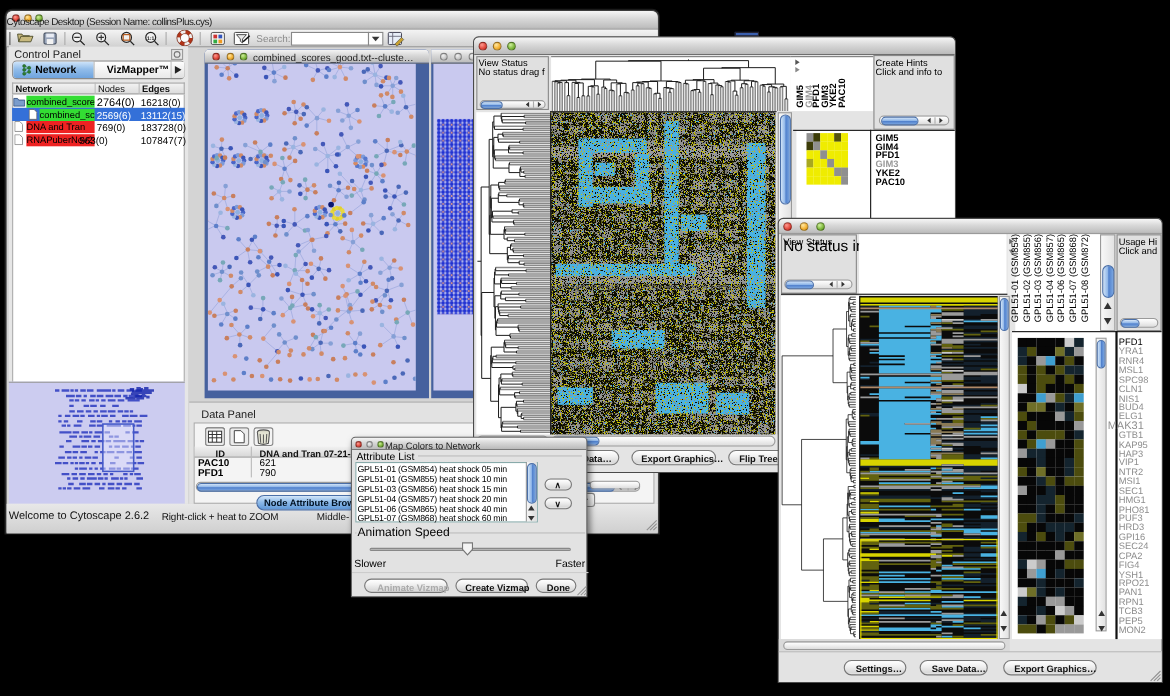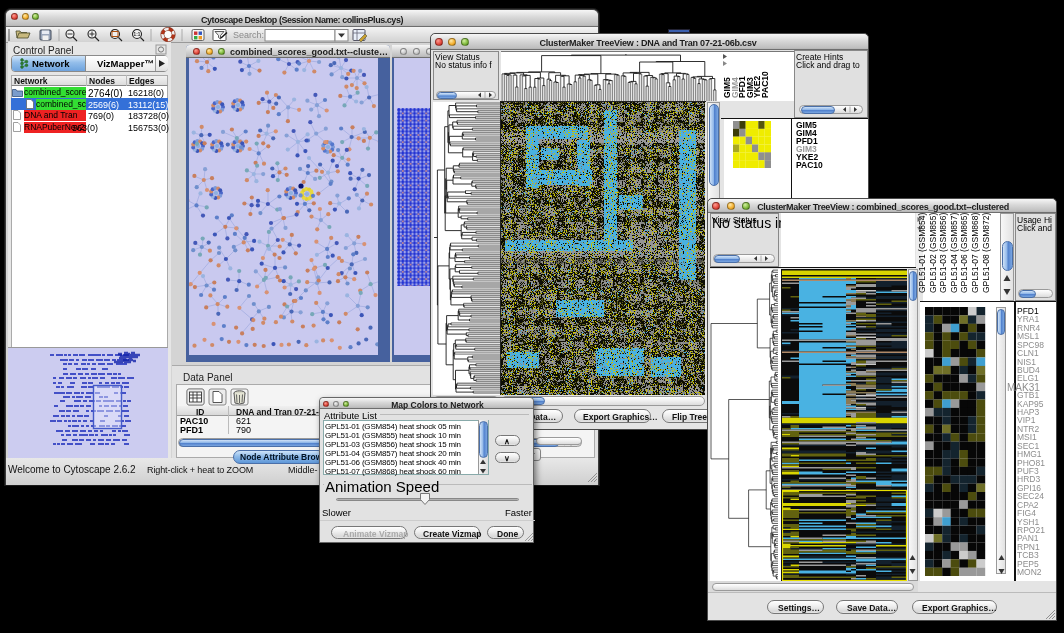--- a/index.html
+++ b/index.html
@@ -1,17 +1,17 @@
 <!DOCTYPE html>
 <html><head><meta charset="utf-8"><style>
 *{margin:0;padding:0;box-sizing:border-box}
 html,body{width:1064px;height:633px;background:#000;font-family:"Liberation Sans",sans-serif;overflow:hidden}
 .a{position:absolute}
 .tb{background:linear-gradient(#f6f6f6,#d8d8d8 45%,#bfbfbf 92%,#b3b3b3);border-bottom:1px solid #6e6e6e}
-.ttl{font-weight:bold;color:#1c1c1c;text-align:center;white-space:nowrap}
+.ttl{font-weight:normal;color:#1c1c1c;white-space:nowrap}
 .lt{border-radius:50%;width:8px;height:8px;border:1px solid rgba(0,0,0,.35)}
 .lr{background:radial-gradient(circle at 35% 30%,#ff9c92,#e1483c 60%,#b2231a)}
 .ly{background:radial-gradient(circle at 35% 30%,#ffe9a8,#f4b02e 60%,#c8851a)}
 .lg{background:radial-gradient(circle at 35% 30%,#d2f0a0,#7fb93c 60%,#538c1d)}
 .lx{background:radial-gradient(circle at 35% 30%,#f2f2f2,#c9c9c9 60%,#a8a8a8)}
 .btn{background:linear-gradient(#ffffff,#f0f0f0 40%,#d9d9d9 85%,#e6e6e6);border:1px solid #777;border-radius:999px;font-weight:bold;color:#111;text-align:center;white-space:nowrap}
 .sbh{background:linear-gradient(#ffffff,#efefef 50%,#dcdcdc);border:1px solid #9a9a9a;border-radius:999px}
 .pill{background:linear-gradient(#cfe2f7,#8fb6e8 45%,#5181cd 55%,#7aa6e0);border:1px solid #4a6fa8;border-radius:999px}
 .pillv{background:linear-gradient(90deg,#cfe2f7,#8fb6e8 45%,#5181cd 55%,#7aa6e0);border:1px solid #4a6fa8;border-radius:999px}
 .t9{font-size:9px;color:#000}
@@ -108,21 +108,21 @@
     </g>
   </svg>
 <div class="a" style="left:32px;top:58px;font-size:9.5px;color:#000;white-space:nowrap;font-weight:bold">Network</div>
 <div class="a" style="left:97px;top:58px;font-size:9.5px;color:#000;white-space:nowrap;font-weight:bold">VizMapper™</div>
 <div class="a" style="left:155px;top:56px;width:13px;height:15px;background:linear-gradient(#fff,#e0e0e0);border-left:1px solid #999;border-radius:0 3px 3px 0"></div>
 <svg class="a" style="left:157px;top:59px" width="9" height="9" viewBox="0 0 9 9">
     <path d="M2 1 L8 4.5 L2 8 Z" fill="#222"></path>
   </svg>
 <div class="a" style="left:11px;top:75px;width:157px;height:11px;background:linear-gradient(#f2f2f2,#dcdcdc);border:1px solid #aaa;border-bottom:1px solid #888"></div>
 <div class="a" style="left:14px;top:76px;font-size:8.5px;color:#111;white-space:nowrap;font-weight:bold">Network</div>
-<div class="a" style="left:89px;top:76px;font-size:8.5px;color:#111;white-space:nowrap;font-weight:bold">Nodes</div>
+<div class="a" style="left:89px;top:76px;font-size:8.5px;color:#111;white-space:nowrap;font-weight:normal">Nodes</div>
 <div class="a" style="left:129px;top:76px;font-size:8.5px;color:#111;white-space:nowrap;font-weight:bold">Edges</div>
 <div class="a" style="left:86px;top:75px;width:1px;height:58px;background:#bbb"></div>
 <div class="a" style="left:126px;top:75px;width:1px;height:58px;background:#bbb"></div>
 <div class="a" style="left:11px;top:86px;width:157px;height:261px;background:#fff;border-left:1px solid #aaa;border-right:1px solid #aaa"></div>
 <div class="a" style="left:24px;top:87px;width:62px;height:11px;background:#33dd33;overflow:hidden;font-size:8.5px;color:#000;line-height:11px">combined_scores_</div>
 <svg class="a" style="left:12px;top:88px" width="11" height="9" viewBox="0 0 11 9">
     <path d="M0.5 1.5 L4 1.5 L5 3 L10.5 3 L10.5 8.5 L0.5 8.5 Z" fill="#7a9ccc" stroke="#33517e" stroke-width="0.8"></path>
   </svg>
 <div class="a" style="left:88px;top:88px;font-size:10px;color:#000;white-space:nowrap">2764(0)</div>
 <div class="a" style="left:128px;top:88px;font-size:9px;color:#000;white-space:nowrap">16218(0)</div>
@@ -137,21 +137,21 @@
 <svg class="a" style="left:13px;top:110px" width="8" height="10" viewBox="0 0 8 10">
     <path d="M0.5 0.5 L5 0.5 L7.5 3 L7.5 9.5 L0.5 9.5 Z" fill="#fff" stroke="#888" stroke-width="0.8"></path>
   </svg>
 <div class="a" style="left:88px;top:111px;font-size:9px;color:#000;white-space:nowrap">769(0)</div>
 <div class="a" style="left:128px;top:111px;font-size:9px;color:#000;white-space:nowrap">183728(0)</div>
 <div class="a" style="left:24px;top:122px;width:62px;height:11px;background:#ee2222;overflow:hidden;font-size:8.5px;color:#000;line-height:11px">RNAPuberNov2+!</div>
 <svg class="a" style="left:13px;top:122px" width="8" height="10" viewBox="0 0 8 10">
     <path d="M0.5 0.5 L5 0.5 L7.5 3 L7.5 9.5 L0.5 9.5 Z" fill="#fff" stroke="#888" stroke-width="0.8"></path>
   </svg>
 <div class="a" style="left:72px;top:123px;font-size:9px;color:#000;white-space:nowrap">563(0)</div>
-<div class="a" style="left:128px;top:123px;font-size:9px;color:#000;white-space:nowrap">156753(0)</div>
+<div class="a" style="left:128px;top:123px;font-size:9px;color:#000;white-space:nowrap">107847(7)</div>
 <div class="a" style="left:8px;top:347px;width:160px;height:111px;background:#ccccf0;border-top:1px solid #999"></div>
 <svg class="a" style="left:8px;top:347px" width="160" height="111" viewBox="0 0 160 111">
     <path d="M42 8h4M48 8h7M56 8h3M60 8h3M65 8h5M71 8h6M80 8h6M86 8h7M94 8h3M99 8h6M107 8h7M115 8h6M52 13h4M56 13h4M61 13h5M68 13h3M74 13h5M80 13h6M88 13h7M96 13h6M104 13h4M109 13h4M115 13h6M55 17h4M60 17h4M66 17h4M73 17h5M79 17h3M84 17h4M90 17h7M99 17h6M108 17h6M114 17h5M55 22h4M68 22h5M74 22h6M83 22h5M94 22h6M55 27h5M62 27h6M70 27h5M77 27h4M83 27h6M90 27h7M99 27h5M105 27h4M110 27h3M45 31h3M51 31h5M58 31h6M65 31h4M72 31h6M80 31h3M84 31h6M92 31h5M103 31h6M110 31h7M119 31h7M45 36h3M50 36h4M62 36h5M74 36h5M80 36h5M91 36h3M97 36h4M103 36h4M108 36h4M114 36h7M48 40h4M53 40h3M59 40h7M73 40h6M80 40h6M89 40h7M96 40h6M104 40h7M112 40h3M116 40h5M46 46h7M53 46h4M58 46h6M66 46h6M73 46h3M78 46h7M87 46h5M106 46h4M112 46h6M55 50h7M64 50h3M68 50h7M77 50h6M91 50h4M96 50h4M52 54h5M66 54h7M75 54h4M81 54h6M88 54h5M95 54h4M99 54h7M108 54h6M115 54h3M119 54h4M46 59h4M58 59h7M66 59h5M72 59h4M78 59h5M91 59h3M96 59h5M103 59h6M111 59h3M115 59h5M51 64h6M58 64h5M65 64h6M78 64h3M83 64h5M89 64h7M98 64h7M107 64h5M114 64h7M45 69h6M53 69h4M58 69h4M64 69h3M69 69h6M76 69h5M96 69h4M110 69h4M116 69h5M42 74h6M49 74h5M56 74h3M60 74h3M64 74h5M70 74h3M75 74h4M82 74h4M92 74h5M107 74h3M110 74h6M117 74h6M60 79h3M64 79h7M73 79h3M78 79h3M83 79h5M91 79h6M98 79h4M104 79h6M111 79h7M48 84h7M57 84h5M64 84h6M72 84h6M80 84h4M86 84h4M92 84h3M104 84h4M110 84h3M114 84h6M53 88h3M58 88h5M65 88h4M71 88h6M77 88h3M81 88h5M87 88h3M93 88h7M101 88h3M105 88h3M116 88h6M54 93h5M64 93h6M71 93h5M78 93h5M85 93h3M90 93h6M98 93h5M105 93h7M114 93h5M45 97h3M49 97h3M53 97h4M59 97h6M67 97h7M82 97h5M90 97h6M97 97h4M103 97h4M116 97h5" stroke="#2a3abf" stroke-width="2.1" fill="none" opacity="0.85"></path>
     <path d="M114 9h3M106 15h5M118 15h5M120 8h2M122 10h4M126 8h4M119 10h2M112 9h4M125 9h4M111 15h4M117 10h3M112 15h3M116 15h4M117 10h3M113 13h4M122 8h4M126 10h4M107 15h4M110 7h4M117 7h5M126 10h2M124 10h4M116 8h5M128 8h4M113 14h4M125 14h3M123 10h5M116 13h3M111 11h5M116 7h4M112 11h4M115 9h3M121 11h3M123 6h4M121 13h3M120 13h5M116 6h4M118 14h5M115 11h3M121 10h4" stroke="#1122aa" stroke-width="2.4" fill="none" opacity="0.8"></path>
     <rect x="85.5" y="38.5" width="28" height="43" fill="rgba(235,235,255,0.45)" stroke="#4459c8" stroke-width="1.4"></rect>
   </svg>
 <div class="a" style="left:6px;top:458px;width:592px;height:27px;background:linear-gradient(#e8e8e8,#cfcfcf)"></div>
 <div class="a" style="left:8px;top:464px;font-size:10px;color:#111;white-space:nowrap">Welcome to Cytoscape 2.6.2</div>
 <div class="a" style="left:147px;top:465px;font-size:9px;color:#111;white-space:nowrap;letter-spacing:-0.1px">Right-click + heat  to  ZOOM</div>
 <div class="a" style="left:288px;top:465px;font-size:9px;color:#111;white-space:nowrap">Middle-</div>
@@ -759,24 +759,23 @@
         <rect x="0" y="0" width="34" height="178" fill="url(#sg2)"></rect>
 </svg>
     </div>
   </div>
 <div class="a" style="left:668px;top:29px;width:22px;height:4px;background:#3a5fae;border:1px solid #223"></div>
 <div class="a" style="left:430px;top:33px;width:439px;height:397px;background:#e4e4e4;border:1px solid #4a4a4a;border-radius:5px 5px 0 0">
     <div class="a tb" style="left:0;top:0;width:100%;height:16px;border-radius:5px 5px 0 0"></div>
     <div class="a lt lr" style="left:4px;top:4px"></div>
     <div class="a lt ly" style="left:17px;top:4px"></div>
     <div class="a lt lg" style="left:30px;top:4px"></div>
-    <div class="a ttl" style="left:27px;top:3.5px;width:380px;font-size:9px;letter-spacing:-0.2px">ClusterMaker TreeView : DNA and Tran 07-21-06b.csv</div>
     <div class="a" style="left:2px;top:17px;width:66px;height:49px;background:#e0e0e0;border:1px solid #888"></div>
     <div class="a" style="left:4px;top:18px;font-size:8.5px;color:#000;white-space:nowrap">View Status</div>
-    <div class="a" style="left:4px;top:26px;font-size:8.5px;color:#000;white-space:nowrap">No status info f</div>
+    <div class="a" style="left:4px;top:26px;font-size:8.5px;color:#000;white-space:nowrap">No status drag f</div>
     <div class="a sbh" style="left:5px;top:57px;width:60px;height:8px"></div>
     <div class="a pill" style="left:6px;top:57.5px;width:20px;height:7px"></div>
     <svg class="a" style="left:45px;top:57px" width="20" height="8" viewBox="0 0 20 8">
       <path d="M5 1.5 L2 4 L5 6.5Z" fill="#333"></path>
       <path d="M13 1.5 L16 4 L13 6.5Z" fill="#333"></path>
       <line x1="9" y1="1" x2="9" y2="7" stroke="#aaa"></line>
     </svg>
     <div class="a" style="left:70px;top:17px;width:218px;height:50px;background:#fff;border-top:1px solid #777;overflow:hidden">
       <svg class="a" style="left:0;top:1px" width="218" height="49" viewBox="0 0 218 49">
         <path d="M5.6 22.4V49M7.9 22.4V49M10.1 21.9V49M3.4 21.4V49M1.1 20.9V49M14.6 34.0V49M16.9 34.0V49M12.4 22.1V49M23.6 35.6V49M25.9 35.6V49M21.4 22.9V49M28.1 34.1V49M30.4 34.1V49M19.1 21.9V49M32.6 34.2V49M34.9 34.2V49M37.1 26.0V49M39.4 26.0V49M41.6 32.6V49M43.9 32.6V49M48.4 27.5V49M50.6 27.5V49M46.1 26.2V49M55.1 29.5V49M57.4 29.5V49M52.9 29.0V49M61.9 34.1V49M64.1 34.1V49M59.6 23.3V49M68.6 31.5V49M70.9 31.5V49M66.4 31.0V49M73.1 28.8V49M75.4 28.8V49M77.6 25.0V49M79.9 25.0V49M82.1 23.1V49M84.4 23.1V49M88.9 27.3V49M91.1 27.3V49M86.6 26.8V49M93.4 32.3V49M95.6 32.3V49M97.9 36.4V49M100.1 36.4V49M106.9 30.8V49M109.1 30.8V49M111.4 27.6V49M104.6 27.1V49M102.4 26.6V49M115.9 22.1V49M118.1 22.1V49M113.6 21.6V49M122.6 23.3V49M124.9 23.3V49M120.4 22.8V49M127.1 29.4V49M129.4 29.4V49M131.6 28.9V49M133.9 30.8V49M136.1 30.8V49M138.4 20.9V49M140.6 20.9V49M145.1 33.1V49M147.4 33.1V49M142.9 23.0V49M154.1 25.9V49M156.4 25.9V49M151.9 24.8V49M149.6 24.3V49M160.9 21.6V49M163.1 21.6V49M158.6 21.1V49M167.6 33.5V49M169.9 33.5V49M165.4 29.8V49M172.1 26.8V49M174.4 26.8V49M176.6 23.6V49M178.9 23.6V49M181.1 26.0V49M183.4 26.0V49M185.6 21.4V49M187.9 21.4V49M192.4 25.3V49M194.6 25.3V49M190.1 24.4V49M196.9 30.6V49M199.1 30.6V49M203.6 26.9V49M205.9 26.9V49M201.4 26.4V49M208.1 26.0V49M210.4 26.0V49M212.6 36.9V49M214.9 36.9V49" stroke="#8a8a8a" stroke-width="1.4" fill="none"></path>
@@ -789,21 +788,21 @@
       <path d="M2 9 L6 11.5 L2 14Z" fill="#888"></path>
     </svg>
     <div class="a" style="left:300.0px;top:56px;line-height:8px;font-size:8.5px;font-weight:bold;color:#000;transform:rotate(-90deg);transform-origin:left bottom;white-space:nowrap">GIM5</div>
     <div class="a" style="left:307.6px;top:56px;line-height:8px;font-size:8.5px;font-weight:bold;color:#999;transform:rotate(-90deg);transform-origin:left bottom;white-space:nowrap">GIM4</div>
     <div class="a" style="left:315.2px;top:56px;line-height:8px;font-size:8.5px;font-weight:bold;color:#000;transform:rotate(-90deg);transform-origin:left bottom;white-space:nowrap">PFD1</div>
     <div class="a" style="left:322.8px;top:56px;line-height:8px;font-size:8.5px;font-weight:bold;color:#000;transform:rotate(-90deg);transform-origin:left bottom;white-space:nowrap">GIM3</div>
     <div class="a" style="left:330.4px;top:56px;line-height:8px;font-size:8.5px;font-weight:bold;color:#000;transform:rotate(-90deg);transform-origin:left bottom;white-space:nowrap">YKE2</div>
     <div class="a" style="left:338.0px;top:56px;line-height:8px;font-size:8.5px;font-weight:bold;color:#000;transform:rotate(-90deg);transform-origin:left bottom;white-space:nowrap">PAC10</div>
     <div class="a" style="left:363px;top:16px;width:74px;height:68px;background:#e0e0e0;border:1px solid #888"></div>
     <div class="a" style="left:365px;top:18px;font-size:8.5px;color:#000;white-space:nowrap">Create Hints</div>
-    <div class="a" style="left:365px;top:26px;font-size:8.5px;color:#000;white-space:nowrap">Click and drag to</div>
+    <div class="a" style="left:365px;top:26px;font-size:8.5px;color:#000;white-space:nowrap">Click and info to</div>
     <div class="a sbh" style="left:368px;top:71px;width:64px;height:9px"></div>
     <div class="a pill" style="left:370px;top:71.5px;width:34px;height:8px"></div>
     <svg class="a" style="left:410px;top:72px" width="20" height="8" viewBox="0 0 20 8">
       <path d="M5 1 L2 3.5 L5 6Z" fill="#333"></path>
       <path d="M13 1 L16 3.5 L13 6Z" fill="#333"></path>
       <line x1="9" y1="0.5" x2="9" y2="6.5" stroke="#aaa"></line>
     </svg>
     <div class="a" style="left:2px;top:68px;width:67px;height:293px;background:#fff;overflow:hidden">
       <svg class="a" style="left:0;top:0" width="67" height="293" viewBox="0 0 67 293">
         <path d="M43.5 2.9H67M43.5 4.9H67M44.8 8.8H67M44.8 10.7H67M23.6 6.8H67M22.6 1.0H67M42.5 14.6H67M42.5 16.5H67M16.5 12.7H67M24.5 20.4H67M24.5 22.4H67M24.0 18.5H67M39.4 26.3H67M39.4 28.2H67M20.2 24.3H67M30.3 32.1H67M30.3 34.1H67M29.8 30.2H67M42.5 36.0H67M42.5 38.0H67M17.4 41.9H67M17.4 43.8H67M16.9 39.9H67M30.2 45.7H67M30.2 47.7H67M43.1 53.5H67M43.1 55.5H67M40.6 51.6H67M40.1 49.6H67M44.3 57.4H67M44.3 59.4H67M26.5 61.3H67M26.5 63.3H67M26.0 65.2H67M21.3 69.1H67M21.3 71.1H67M20.8 67.2H67M27.7 74.9H67M27.7 76.9H67M20.5 73.0H67M39.3 78.8H67M39.3 80.8H67M43.2 84.7H67M43.2 86.6H67M42.7 82.7H67M38.1 90.5H67M38.1 92.5H67M32.5 88.6H67M15.2 94.4H67M15.2 96.4H67M34.3 100.3H67M34.3 102.2H67M33.8 98.3H67M26.7 106.1H67M26.7 108.0H67M44.1 110.0H67M44.1 111.9H67M25.7 104.1H67M34.7 115.8H67M34.7 117.8H67M28.1 113.9H67M31.6 119.7H67M31.6 121.7H67M33.8 125.6H67M33.8 127.5H67M33.3 123.6H67M42.9 129.5H67M42.9 131.4H67M29.2 133.3H67M43.4 137.2H67M43.4 139.2H67M39.0 135.3H67M45.2 143.1H67M45.2 145.0H67M17.6 141.1H67M29.3 147.0H67M29.3 148.9H67M36.5 154.8H67M36.5 156.7H67M23.0 152.8H67M22.5 150.9H67M31.6 158.7H67M31.6 160.6H67M38.7 164.5H67M38.7 166.4H67M22.7 162.5H67M44.9 170.3H67M44.9 172.3H67M26.5 168.4H67M40.3 176.2H67M40.3 178.1H67M28.9 184.0H67M28.9 185.9H67M21.3 182.0H67M20.8 180.1H67M19.8 174.2H67M19.4 187.9H67M19.4 189.8H67M18.9 191.7H67M39.0 197.6H67M39.0 199.5H67M38.5 195.6H67M38.0 193.7H67M31.1 203.4H67M31.1 205.4H67M30.6 201.5H67M38.0 213.2H67M38.0 215.1H67M26.7 211.2H67M26.2 209.3H67M25.7 207.3H67M36.5 217.1H67M36.5 219.0H67M18.0 220.9H67M18.0 222.9H67M15.1 224.8H67M35.9 226.8H67M35.9 228.7H67M35.0 232.6H67M35.0 234.6H67M33.3 230.7H67M33.2 238.5H67M33.2 240.4H67M32.7 236.5H67M23.3 242.4H67M23.3 244.3H67M41.7 246.3H67M41.7 248.2H67M21.7 250.1H67M21.7 252.1H67M39.3 254.0H67M39.3 256.0H67M35.3 257.9H67M35.3 259.9H67M42.9 261.8H67M42.9 263.8H67M37.0 265.7H67M37.0 267.7H67M41.3 273.5H67M41.3 275.5H67M43.0 277.4H67M43.0 279.3H67M37.7 271.6H67M37.2 269.6H67M24.0 281.3H67M24.0 283.2H67M37.4 285.2H67M37.4 287.1H67M40.2 289.1H67M40.2 291.0H67" stroke="#8a8a8a" stroke-width="1.4" fill="none"></path>
@@ -1128,21 +1127,20 @@
     <div class="a btn t9" style="left:143px;top:375px;width:77px;height:14px"></div>
     <div class="a" style="left:152px;top:377.5px;font-size:8.5px;color:#111;white-space:nowrap;font-weight:bold">Export Graphics…</div>
     <div class="a btn t9" style="left:231px;top:375px;width:80px;height:14px"></div>
     <div class="a" style="left:241px;top:377.5px;font-size:8.5px;color:#111;white-space:nowrap;font-weight:bold">Flip Tree Node</div>
   </div>
 <div class="a" style="left:707px;top:198px;width:350px;height:423px;background:#e4e4e4;border:1px solid #4a4a4a;border-radius:5px 5px 0 0">
     <div class="a tb" style="left:0;top:0;width:100%;height:14px;border-radius:5px 5px 0 0"></div>
     <div class="a lt lr" style="left:4px;top:3px"></div>
     <div class="a lt ly" style="left:19px;top:3px"></div>
     <div class="a lt lg" style="left:34px;top:3px"></div>
-    <div class="a ttl" style="left:25px;top:2.5px;width:300px;font-size:9px;letter-spacing:-0.3px">ClusterMaker TreeView : combined_scores_good.txt--clustered</div>
     <div class="a" style="left:2px;top:14px;width:69px;height:54px;background:#e0e0e0;border:1px solid #888"></div>
     <div class="a" style="left:4px;top:16px;font-size:8.5px;color:#000;white-space:nowrap">View Status</div>
     <div class="a" style="left:4px;top:16px;font-size:14px;color:#000;white-space:nowrap">No status info</div>
     <div class="a sbh" style="left:5px;top:55px;width:62px;height:9px"></div>
     <div class="a pill" style="left:6px;top:55.5px;width:26px;height:8px"></div>
     <svg class="a" style="left:42px;top:56px" width="24" height="8" viewBox="0 0 24 8">
       <path d="M7 1 L4 3.5 L7 6Z" fill="#333"></path>
       <path d="M15 1 L18 3.5 L15 6Z" fill="#333"></path>
       <line x1="11" y1="0.5" x2="11" y2="6.5" stroke="#aaa"></line>
     </svg>
@@ -1501,21 +1499,21 @@
     <svg class="a" style="left:158px;top:60px" width="10" height="17" viewBox="0 0 10 17">
       <path d="M5 1.5 L8 6 L2 6Z" fill="#333"></path>
       <path d="M2 11 L8 11 L5 15.5Z" fill="#333"></path>
     </svg>
     <div class="a btn" style="left:175px;top:37px;width:25px;height:11px"></div>
     <div class="a" style="left:184px;top:38.5px;font-size:8px;color:#111;white-space:nowrap;font-weight:bold">∧</div>
     <div class="a btn" style="left:175px;top:54px;width:25px;height:11px"></div>
     <div class="a" style="left:184px;top:55.5px;font-size:8px;color:#111;white-space:nowrap;font-weight:bold">∨</div>
     <div class="a" style="left:3px;top:86px;width:209px;height:1px;background:#bbb"></div>
     <div class="a" style="left:4px;top:81px;width:80px;height:9px;background:#e2e2e2"></div>
-    <div class="a" style="left:5px;top:80px;font-size:15px;color:#000;white-space:nowrap">Animation Speed</div>
+    <div class="a" style="left:5px;top:80px;font-size:11px;color:#000;white-space:nowrap">Animation Speed</div>
     <div class="a" style="left:16px;top:100px;width:183px;height:3px;background:linear-gradient(#9a9a9a,#c8c8c8);border-radius:2px;border:0.5px solid #888"></div>
     <svg class="a" style="left:99px;top:94px" width="12" height="14" viewBox="0 0 12 14">
       <path d="M1.5 1.5 L10.5 1.5 L10.5 7.5 L6 12.5 L1.5 7.5 Z" fill="#f4f4f4" stroke="#777" stroke-width="1"></path>
     </svg>
     <div class="a" style="left:2px;top:109px;font-size:9.5px;color:#000;white-space:nowrap">Slower</div>
     <div class="a" style="left:185px;top:109px;font-size:9.5px;color:#000;white-space:nowrap">Faster</div>
     <div class="a" style="left:0px;top:122px;width:215px;height:1px;background:#ccc"></div>
     <div class="a btn" style="left:11px;top:128px;width:76px;height:13px"></div>
     <div class="a" style="left:23px;top:130.5px;font-size:8.5px;color:#aaa;white-space:nowrap;font-weight:bold">Animate Vizmap</div>
     <div class="a btn" style="left:94px;top:128px;width:66px;height:13px"></div>

